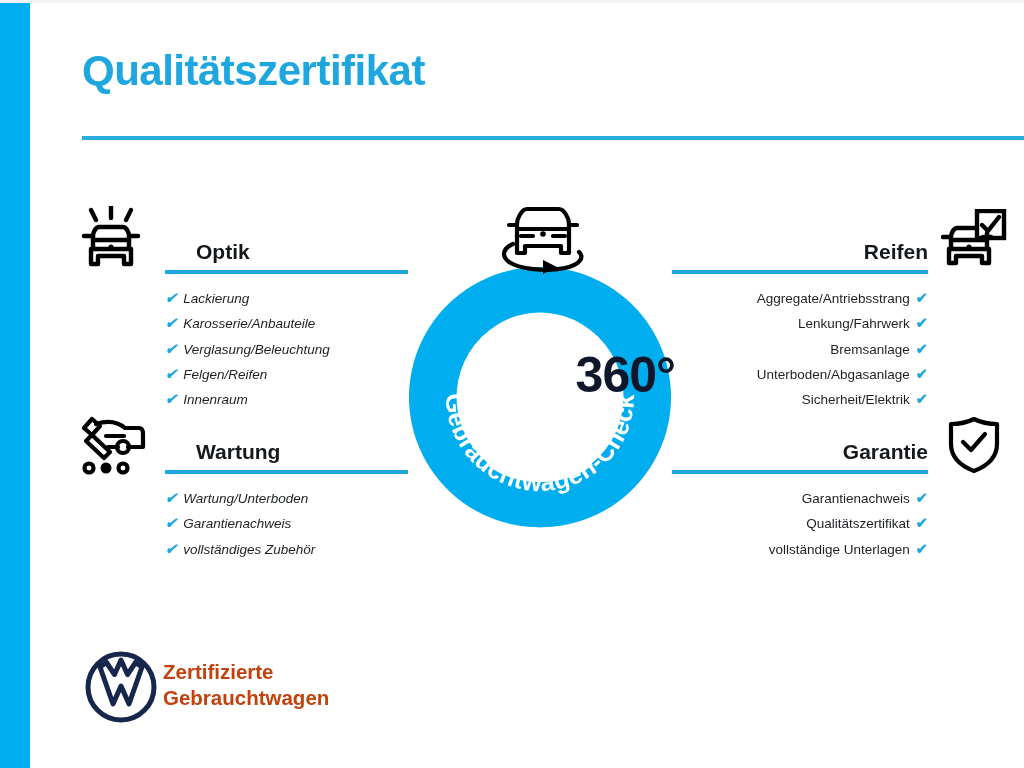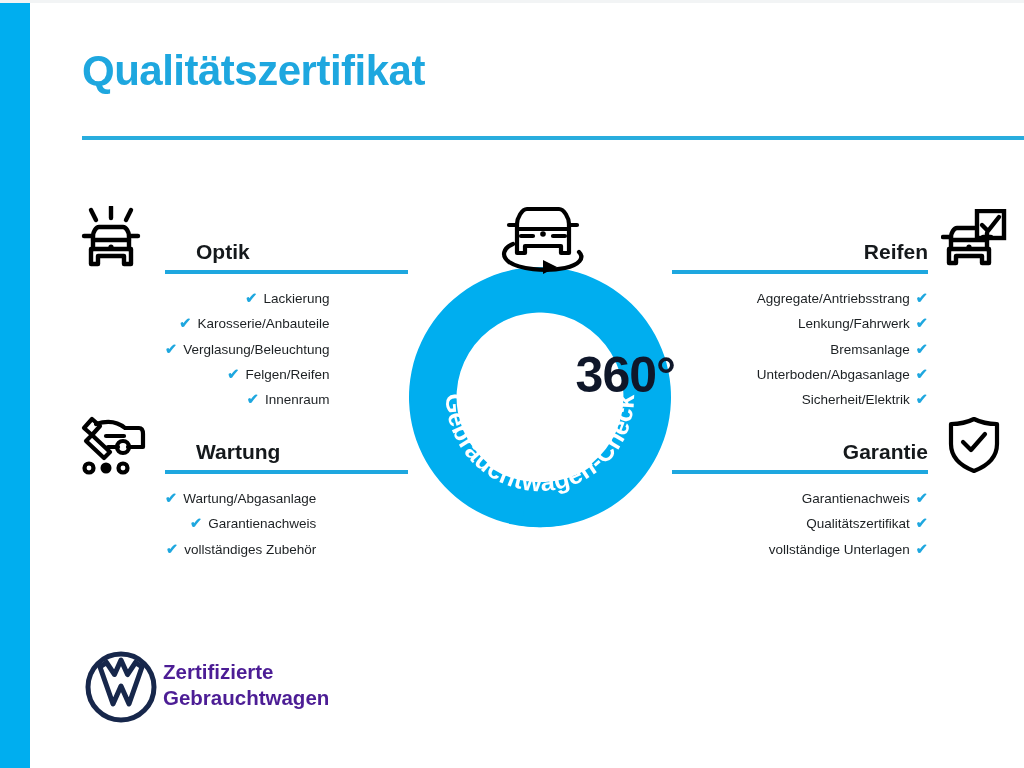--- a/index.html
+++ b/index.html
@@ -88,21 +88,21 @@
   }
   .chk {
     color: #1EA7DF;
     font-weight: bold;
     font-size: 14.5px;
   }
 
   
   .col-left .sec-title { left: 0; }
   .col-left .sec-rule { left: 0; right: 0; }
-  .col-left .sec-list li { text-align: right; }
+  .col-left .sec-list li { text-align: left; font-style: italic; }
   .col-left .chk { margin-right: 6px; }
 
   
   .col-right .sec-title { right: 0; }
   .col-right .sec-rule { left: 0; right: 0; }
   .col-right .sec-list li { text-align: right; }
   .col-right .chk { margin-left: 6px; }
 
   #sec-optik   { left: 165px; top: 236px; width: 243px; }
   #sec-wartung { left: 165px; top: 436px; width: 243px; }
@@ -150,21 +150,21 @@
 
   
   #vw-logo { position: absolute; left: 84px; top: 650px; }
   #vw-wordmark {
     position: absolute;
     left: 163px;
     top: 659px;
     font-size: 20.5px;
     font-weight: bold;
     line-height: 26px;
-    color: #4c1d95;
+    color: #c2410c;
     white-space: nowrap;
   }
 </style>
 </head>
 <body>
 
 <div id="top-hairline"></div>
 <div id="accent-bar"></div>
 
 <div id="page-title">Qualitätszertifikat</div>
@@ -236,21 +236,21 @@
     <circle cx="28" cy="54" r="5.5" fill="#000" stroke="none"></circle>
     <circle cx="45" cy="54" r="4.5" fill="none"></circle>
   </svg>
 </div>
 <div class="section col-left" id="sec-wartung">
   <div class="sec-head">
     <div class="sec-title">Wartung</div>
     <div class="sec-rule"></div>
   </div>
   <ul class="sec-list" id="list-wartung">
-    <li><span class="chk">✔</span><span>Wartung/Abgasanlage</span></li>
+    <li><span class="chk">✔</span><span>Wartung/Unterboden</span></li>
     <li><span class="chk">✔</span><span>Garantienachweis</span></li>
     <li><span class="chk">✔</span><span>vollständiges Zubehör</span></li>
   </ul>
 </div>
 
 <div class="icon-box" id="icon-garantie">
   <svg width="56" height="58" viewBox="0 0 56 58" fill="none" stroke="#000" stroke-width="4.2" stroke-linecap="round" stroke-linejoin="round">
     <path d="M28 3 C20 7 12 8 5 8 L5 28 C5 42 15 50 28 55 C41 50 51 42 51 28 L51 8 C44 8 36 7 28 3 Z"></path>
     <polyline points="17,26 25,34 39,18"></polyline>
   </svg>

